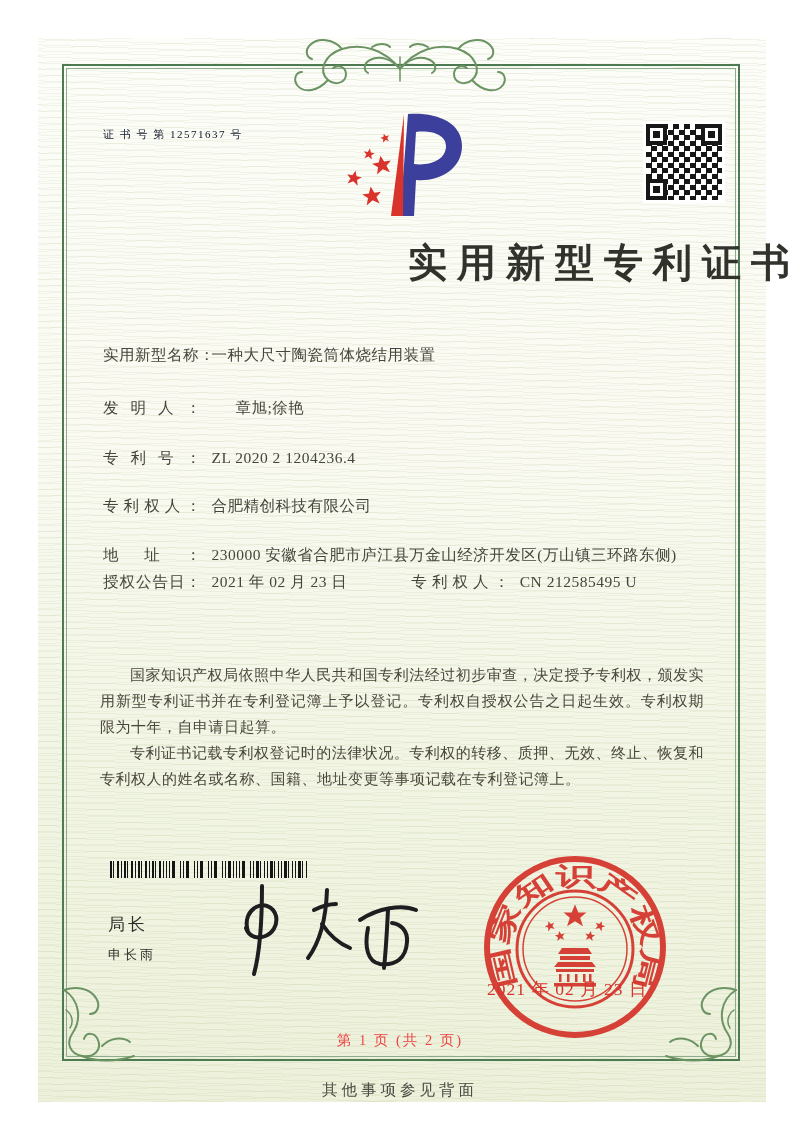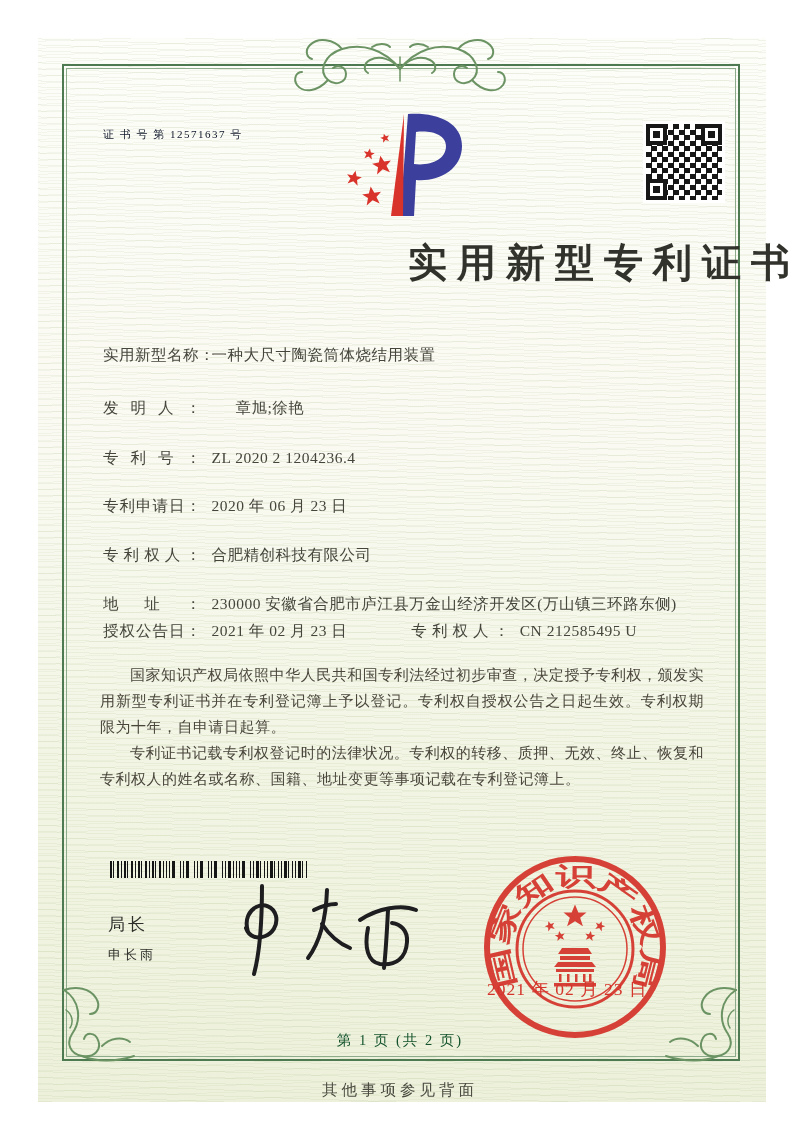--- a/index.html
+++ b/index.html
@@ -74,21 +74,21 @@
   .signer-title{left:108px;top:913px;font-size:17px;letter-spacing:3px;color:#2e2e2a;}
   .signer-name{left:108px;top:946px;font-size:13px;letter-spacing:3px;color:#2e2e2a;}
   .signature{left:226px;top:876px;width:196px;height:112px;}
   
   .seal{left:478px;top:850px;width:194px;height:194px;opacity:.93;}
   .seal-date{
     left:487px;top:977px;font-size:17.5px;color:#d5342b;letter-spacing:1px;
     white-space:nowrap;
   }
   .pageinfo{left:0;right:0;top:1031px;text-align:center;font-size:14.5px;
-    letter-spacing:2px;color:#14532d;}
+    letter-spacing:2px;color:#ef4444;}
   .backnote{left:0;right:0;top:1080px;text-align:center;font-size:15.5px;
     letter-spacing:4px;color:#4a4a40;}
 </style>
 </head>
 <body>
 
 <div class="bg"></div>
 <div class="frame"></div>
 
 <svg class="abs orn-top" viewBox="0 0 256 66">
@@ -159,24 +159,20 @@
     <span class="flabel">实用新型名称：</span>
     <span class="fvalue">一种大尺寸陶瓷筒体烧结用装置</span>
   </div>
   <div class="frow r2">
     <span class="flabel">发明人：</span>
     <span class="fvalue">章旭;徐艳</span>
   </div>
   <div class="frow r3">
     <span class="flabel">专利号：</span>
     <span class="fvalue">ZL 2020 2 1204236.4</span>
-  </div>
-  <div class="frow">
-    <span class="flabel">专利申请日：</span>
-    <span class="fvalue">2020 年 06 月 23 日</span>
   </div>
   <div class="frow">
     <span class="flabel">专利权人：</span>
     <span class="fvalue">合肥精创科技有限公司</span>
   </div>
   <div class="frow r6">
     <span class="flabel">地址：</span>
     <span class="fvalue">230000 安徽省合肥市庐江县万金山经济开发区(万山镇三环路东侧)</span>
   </div>
   <div class="grantrow">

